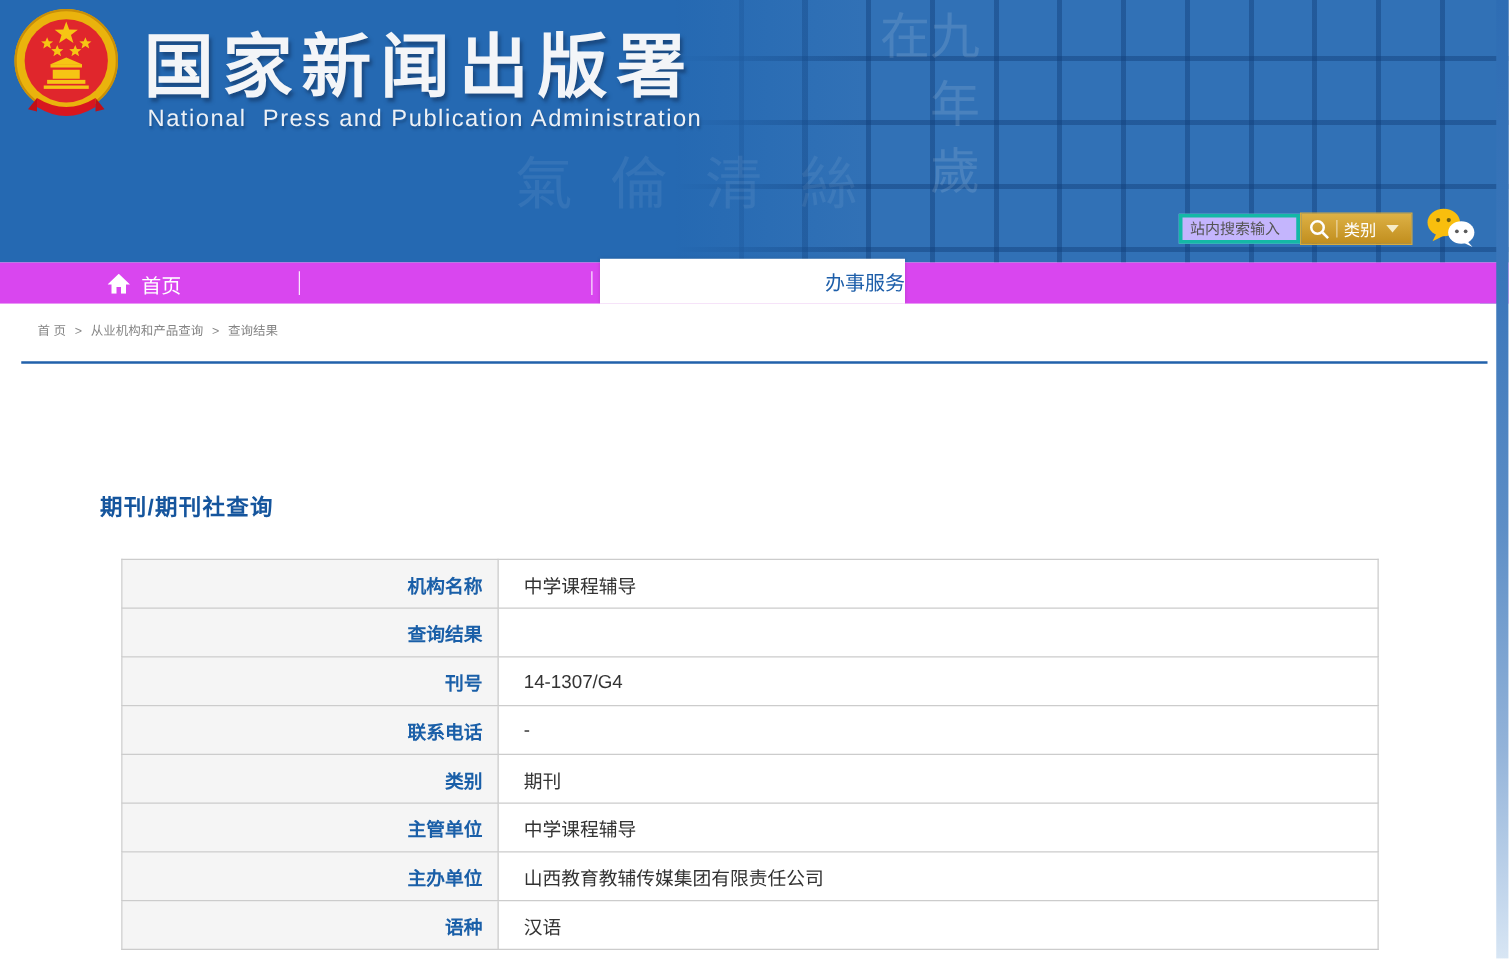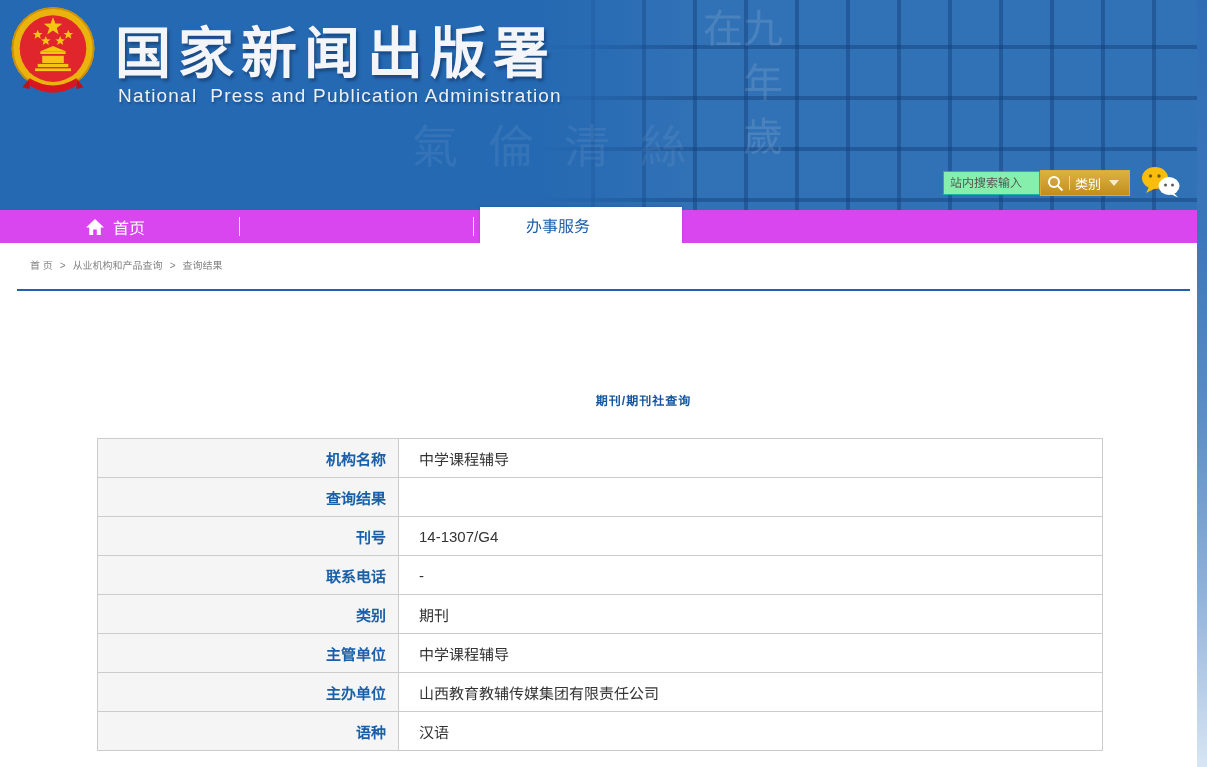--- a/index.html
+++ b/index.html
@@ -23,57 +23,57 @@
     color:rgba(255,255,255,0.07); font-family:"DejaVu Serif","Liberation Serif",serif;margin-left:32px; }
 
   .emblem { position:absolute; left:8px; top:6px; }
   .org-cn { position:absolute; left:115px; top:8px; font-size:56px; font-weight:bold;
     letter-spacing:7px; color:#f3f5f8; text-shadow:2px 3px 3px rgba(16,48,90,0.55); white-space:pre; }
   .org-en { position:absolute; left:118px; top:85px; font-size:19px; color:#edf1f6;
     letter-spacing:1.2px; text-shadow:1px 2px 2px rgba(16,48,90,0.45); white-space:pre; }
 
   
   .search-wrap { position:absolute; right:77px; top:170px; height:26px; display:flex; align-items:center; }
-  .search-input { width:97px; height:24px; border:1px solid #14b8a6; background:#86efac;
+  .search-input { width:97px; height:24px; border:3px solid #14b8a6; background:#c4b5fd;
     font-size:12px; padding:0 6px; color:#333; outline:none; font-family:inherit; }
   .search-input::placeholder { color:#555; opacity:1; }
   .search-btn { width:90px; height:26px; border:1px solid #d8ab3c; cursor:pointer;
     background:linear-gradient(#ddb145, #c18e1e); display:flex; align-items:center;
     padding:0 6px; gap:5px; }
   .btn-divider { width:1px; height:14px; background:rgba(255,255,255,0.55); }
   .btn-label { color:#fff; font-size:13px; }
   .caret-down { width:0; height:0; border-left:5px solid transparent; border-right:5px solid transparent;
     border-top:6px solid #f6ecc9; margin-left:3px; }
   .wechat { position:absolute; right:26px; top:165px; cursor:pointer; }
 
   
   .nav { position:relative; width:100%; height:33px; background:#d946ef;text-decoration:underline; }
   .nav-item { position:absolute; top:0; height:33px; display:flex; align-items:center;
     color:#fff; font-size:16px; cursor:pointer; }
   .nav-home { left:86px; gap:9px; }
   .nav-div { position:absolute; top:7px; width:1px; height:19px; background:rgba(255,255,255,0.85); }
   .nav-div-1 { left:239px; }
   .nav-div-2 { left:473px; }
   .nav-info { left:298px; width:120px; justify-content:center; }
-  .nav-active { left:480px; top:-3px; width:202px; height:36px; background:#fff;
-    color:#1d5ea9; justify-content:flex-start; box-shadow:0 0 3px rgba(0,0,0,0.15);padding-left:46px; }
+  .nav-active { left:480px; top:-3px; width:244px; height:36px; background:#fff;
+    color:#1d5ea9; justify-content:flex-end; box-shadow:0 0 3px rgba(0,0,0,0.15);padding-left:46px; }
 
   .nav-flap { position:absolute; right:10px; top:243px; width:13px; height:45px;
     background:#1d5ea9; border-radius:0 0 0 10px; }
 
   
   .crumbs { position:relative; background:#fff; height:47px; }
   .crumb-text { padding-left:30px; line-height:46px; font-size:10px; color:#858585; }
   .crumb-item { color:#858585; cursor:pointer; }
   .crumb-sep { margin:0 7px; color:#858585; }
   .crumb-rule { margin:0 17px; border-bottom:2px solid #2261ab; }
 
   
   .main { background:#fff; }
-  .page-title { margin:101px 0 0 80px; font-size:12px; font-weight:bold; color:#15559d; letter-spacing:1px;text-align:center; }
+  .page-title { margin:101px 0 0 80px; font-size:18px; font-weight:bold; color:#15559d; letter-spacing:1px; }
   table.result { margin:30px 0 16px 97px; width:1006px; border-collapse:collapse; table-layout:fixed; }
   table.result td { border:1px solid #ccc; height:39px; font-size:15px; }
   td.cell-label { width:301px; background:#f5f5f5; color:#1a5fa8; font-weight:bold;
     text-align:right; padding-right:12px; }
   td.cell-value { padding-left:20px; color:#333; }
 
   
   .scrollbar { position:absolute; right:0; top:0; width:10px; height:767px; z-index:60;
     background:linear-gradient(#2e6db4 0%, #3a76ba 30%, #5d8ec6 55%, #93b3d9 78%, #c8daee 95%, #d8e6f4 100%);
     cursor:pointer; }

